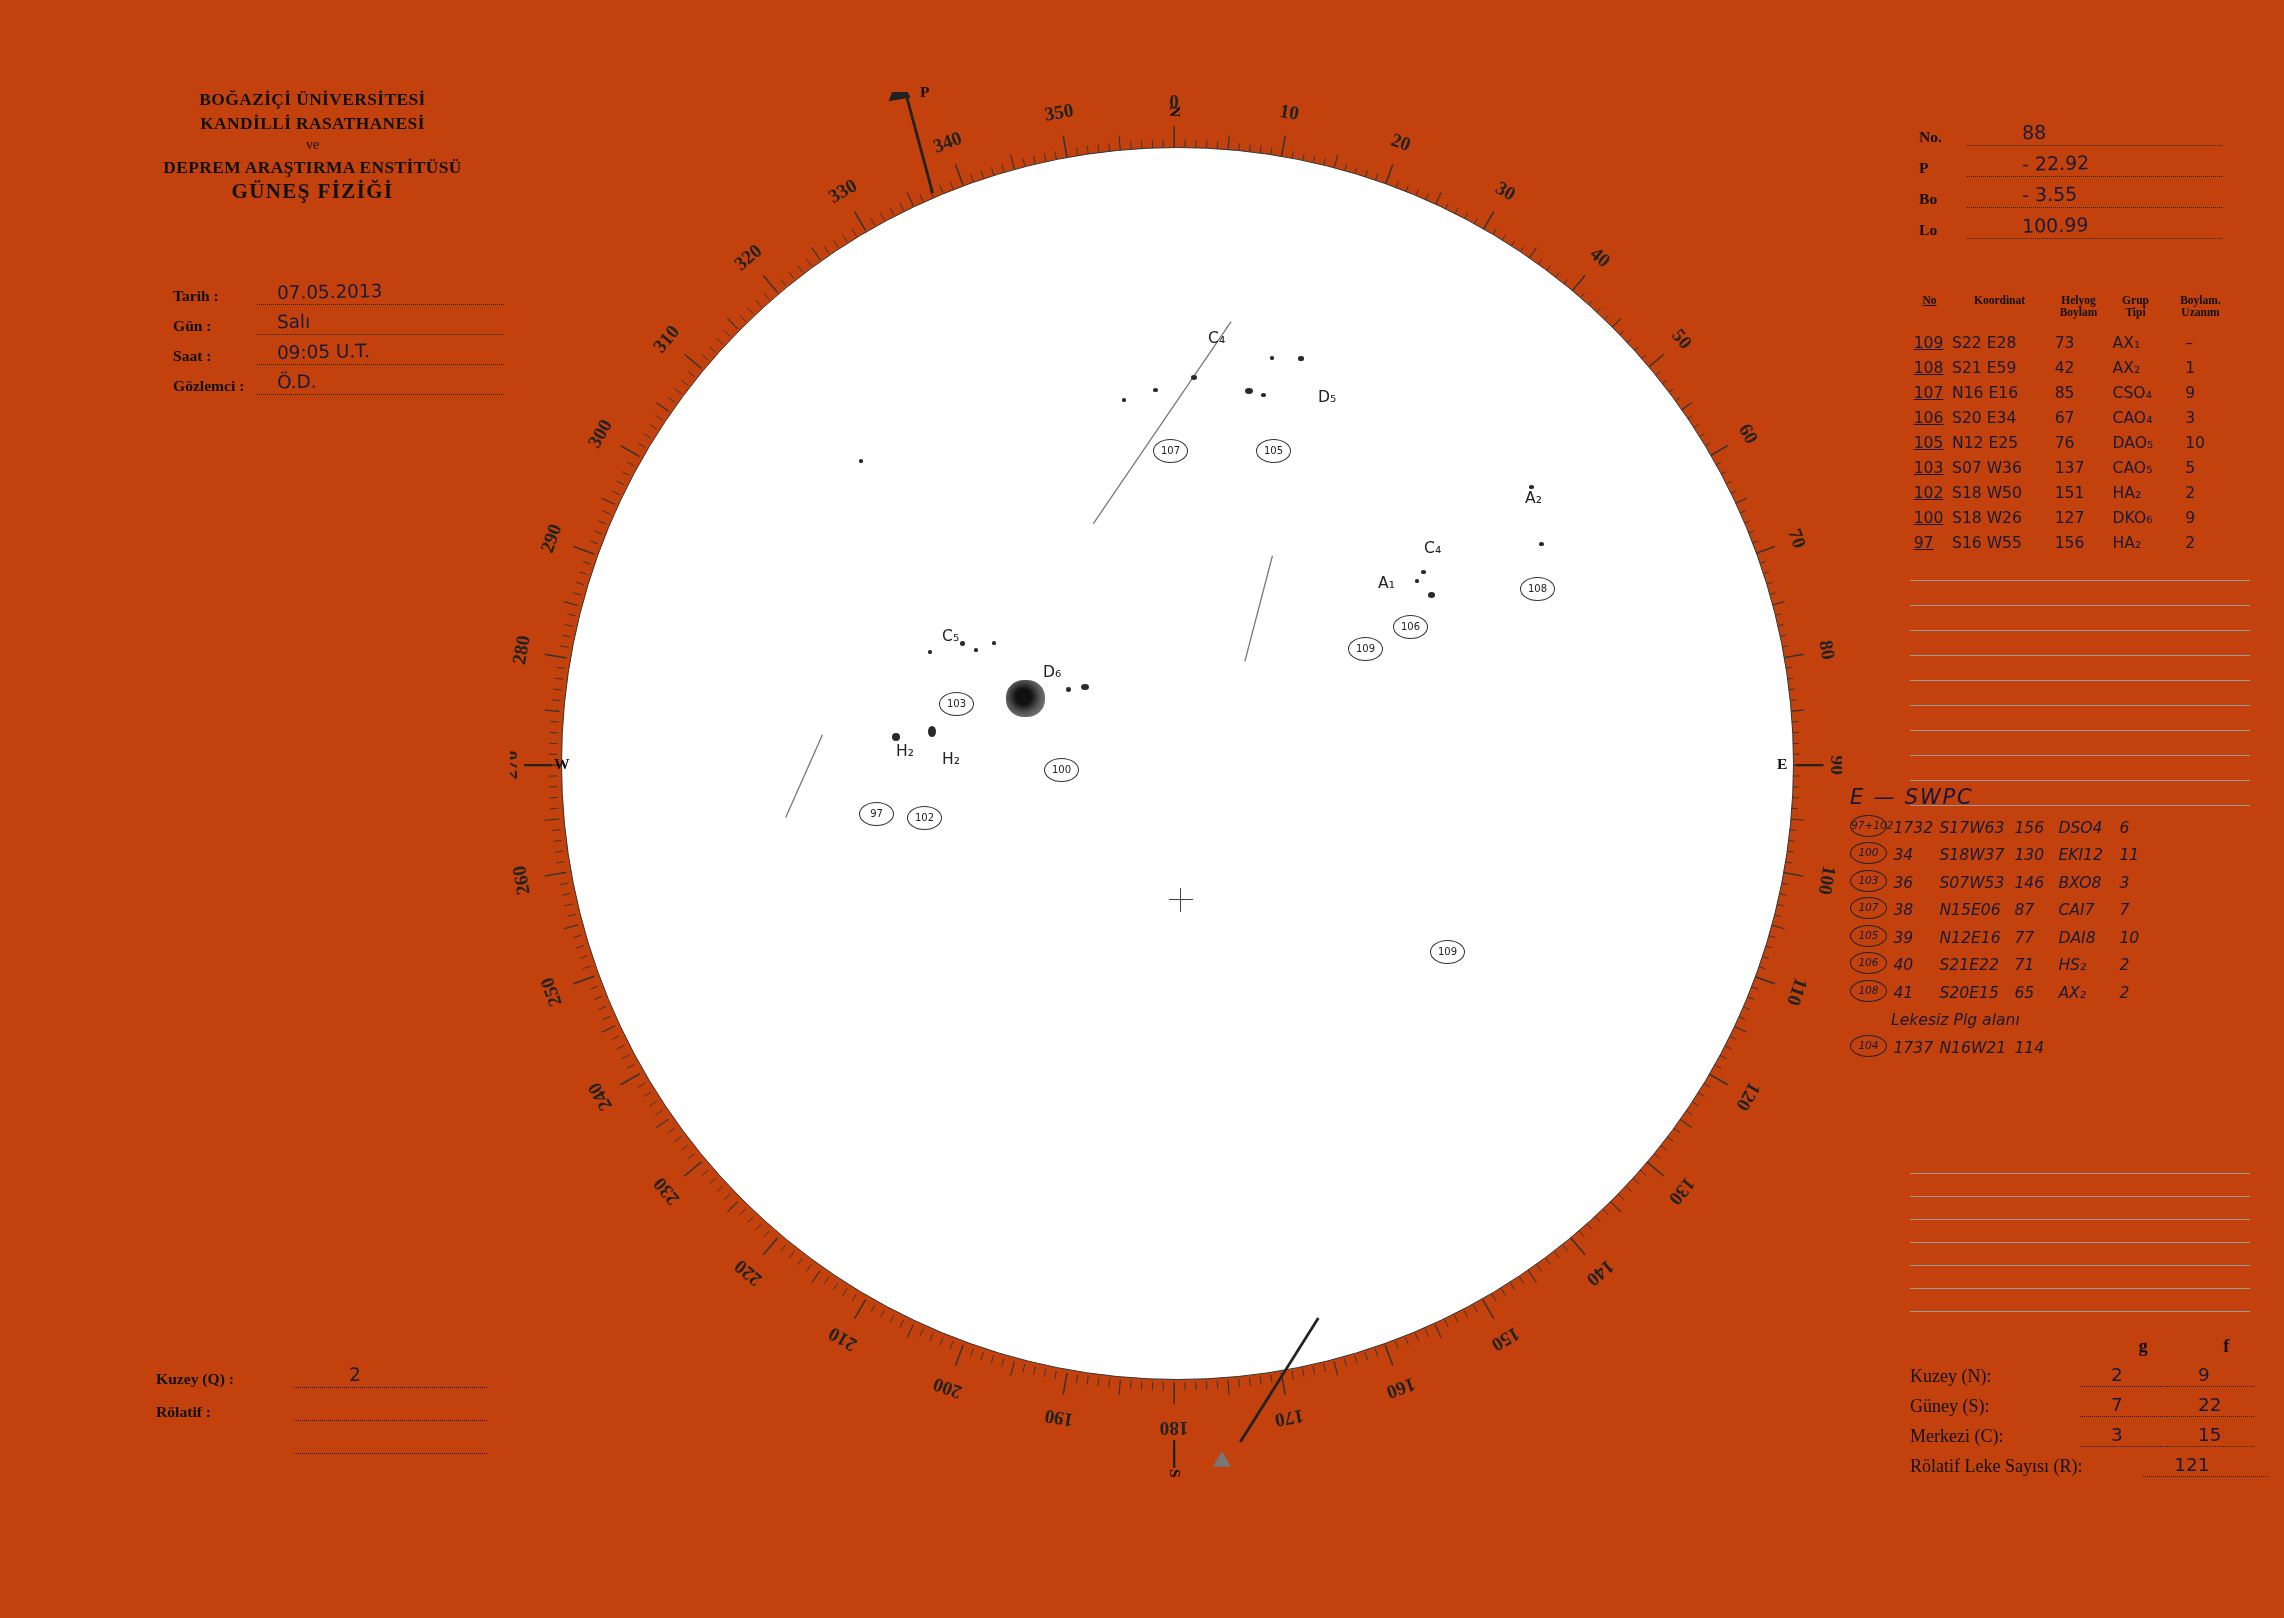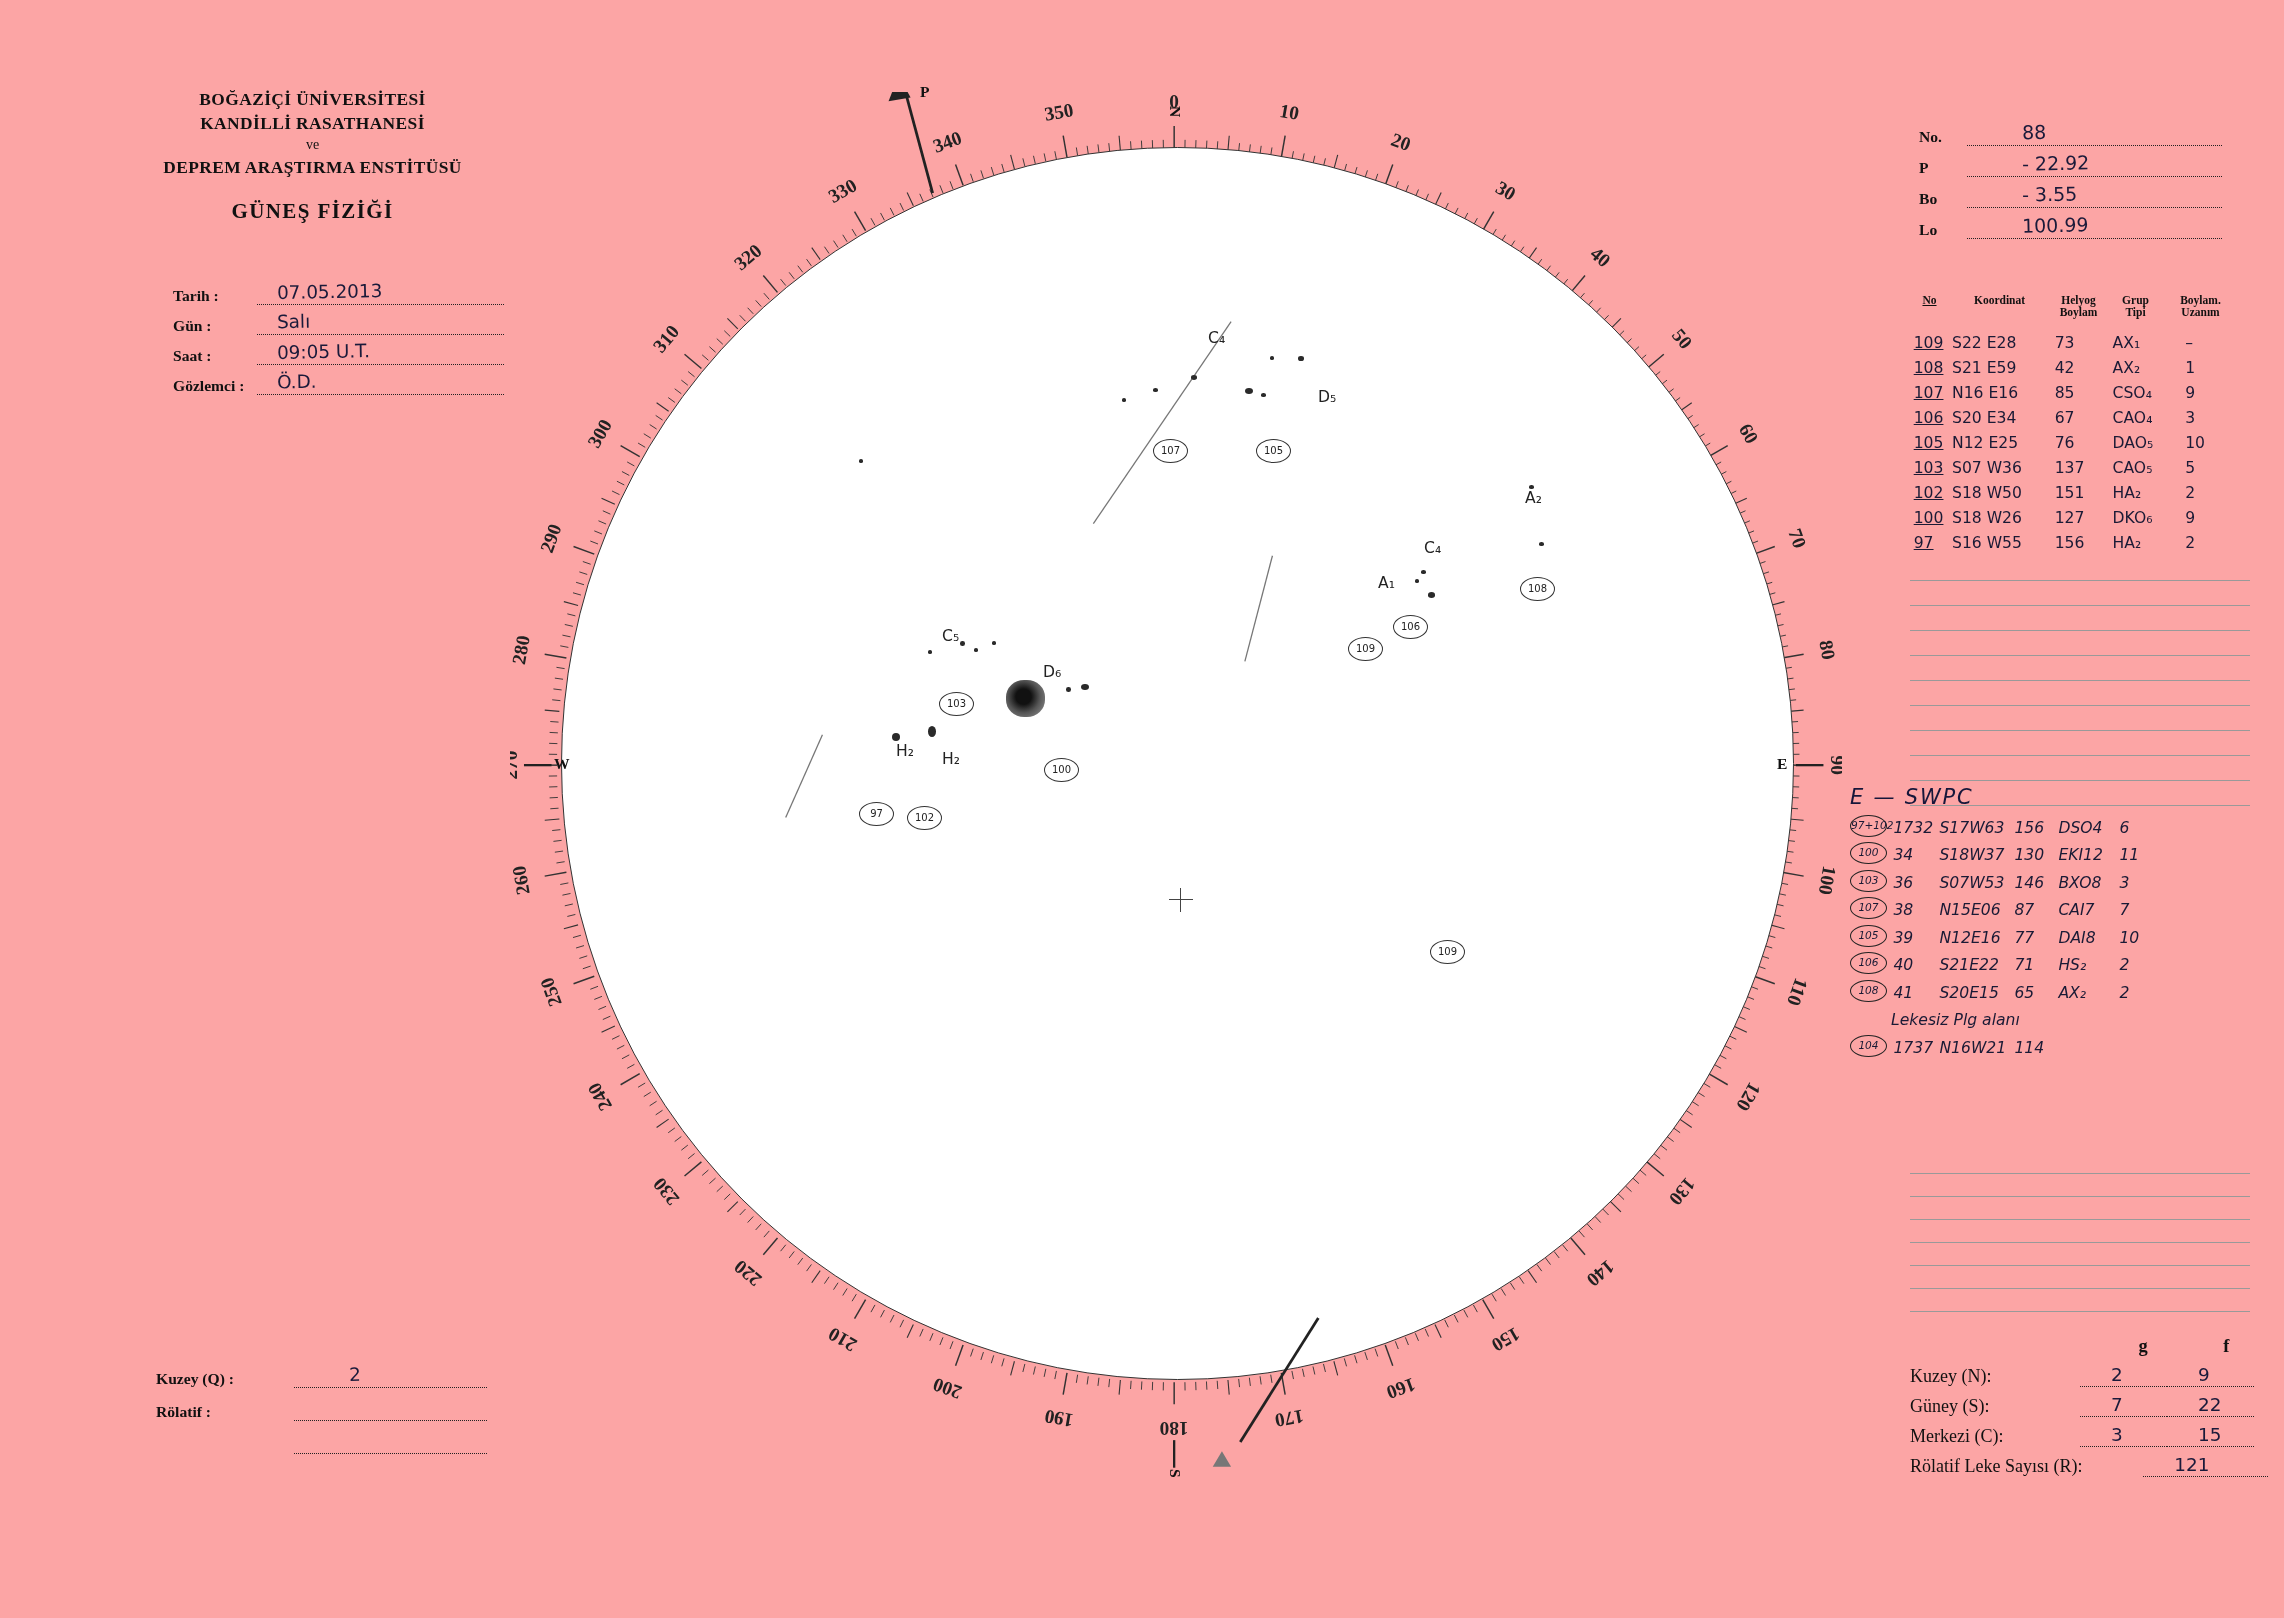--- a/index.html
+++ b/index.html
@@ -1,24 +1,24 @@
 <!DOCTYPE html>
 <html style="font-size:14.7px"><head>
 <meta charset="utf-8">
 <style>
   html,body{margin:0;padding:0;background:#fff;}
   body{width:2285px;height:1618px;position:relative;overflow:hidden;
        font-family:"Liberation Serif", serif; color:#111;}
-  .sheet{position:absolute;inset:0;background:#fca5a5;}
+  .sheet{position:absolute;inset:0;background:#c2410c;}
 
   
   .hdr{position:absolute;left:138px;top:87px;width:349px;text-align:center;}
   .hdr .l1,.hdr .l2,.hdr .l4{font-weight:bold;font-size:17.4px;letter-spacing:0.4px;line-height:24px;}
   .hdr .l3{font-size:14px;line-height:20px;font-weight:normal;}
-  .hdr .l5{font-weight:bold;font-size:21px;letter-spacing:1.4px;margin-top:20px;}
+  .hdr .l5{font-weight:bold;font-size:21px;letter-spacing:1.4px;}
 
   .fields{position:absolute;left:156px;top:275px;width:331px;font-size:15.6px;margin-left:17px;}
   .frow{display:flex;align-items:flex-end;height:30px;}
   .flab{width:84px;font-weight:bold;}
   .fdots{flex:1;border-bottom:0.9px dotted #222;position:relative;height:20px;}
   .fval{position:absolute;left:20px;bottom:1.8px;font-family:"DejaVu Sans",sans-serif;
         font-size:18.4px;color:#1a1a3a;transform:rotate(-1.2deg);white-space:nowrap;}
 
   
   .qual{position:absolute;left:156px;top:1355px;width:331px;font-size:15.6px;}

